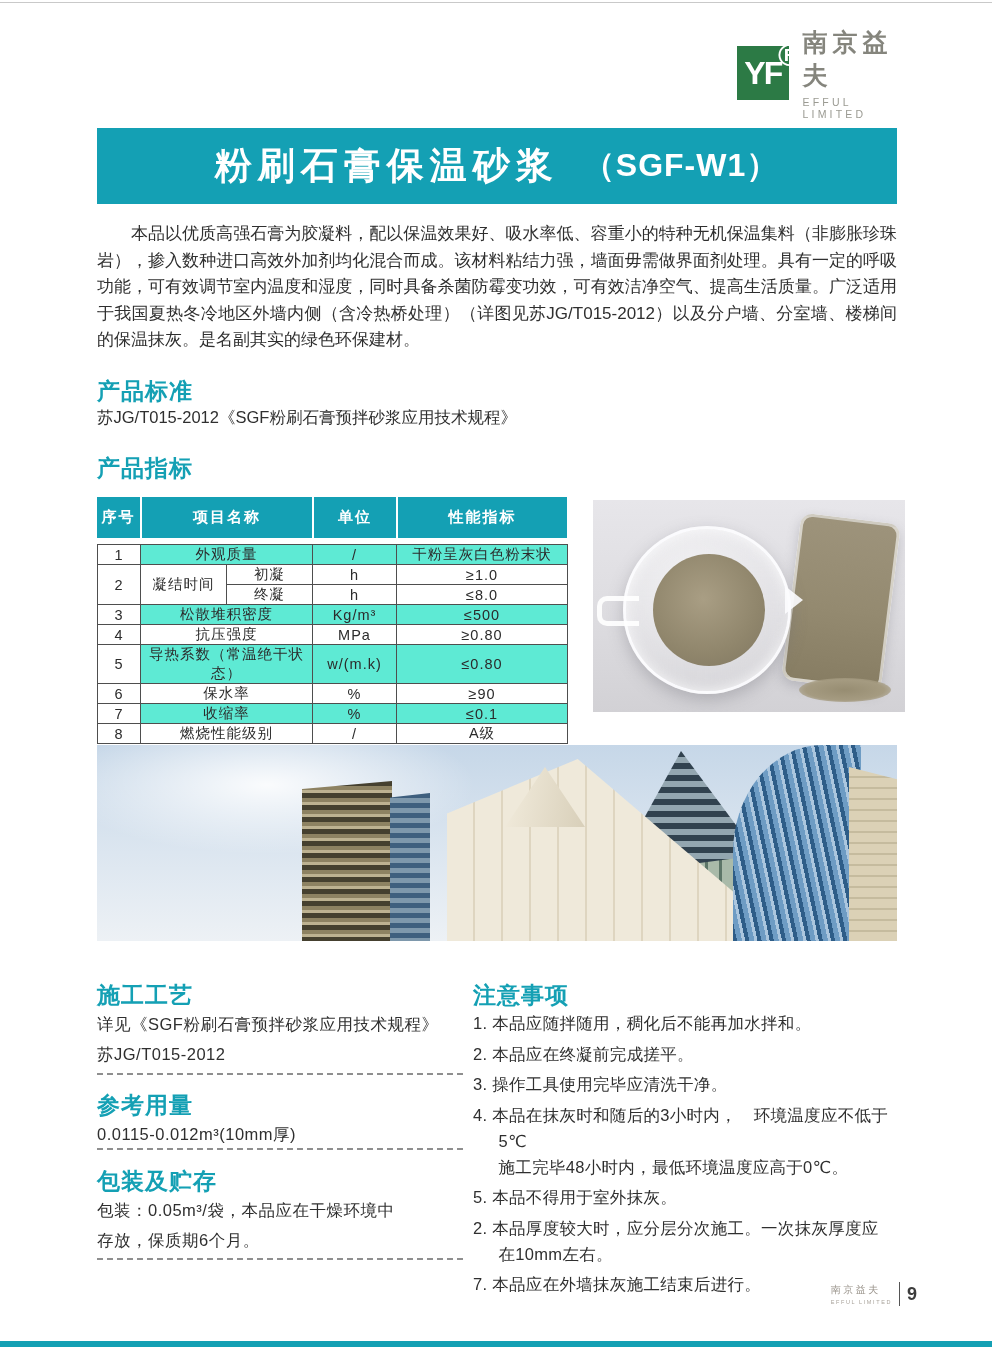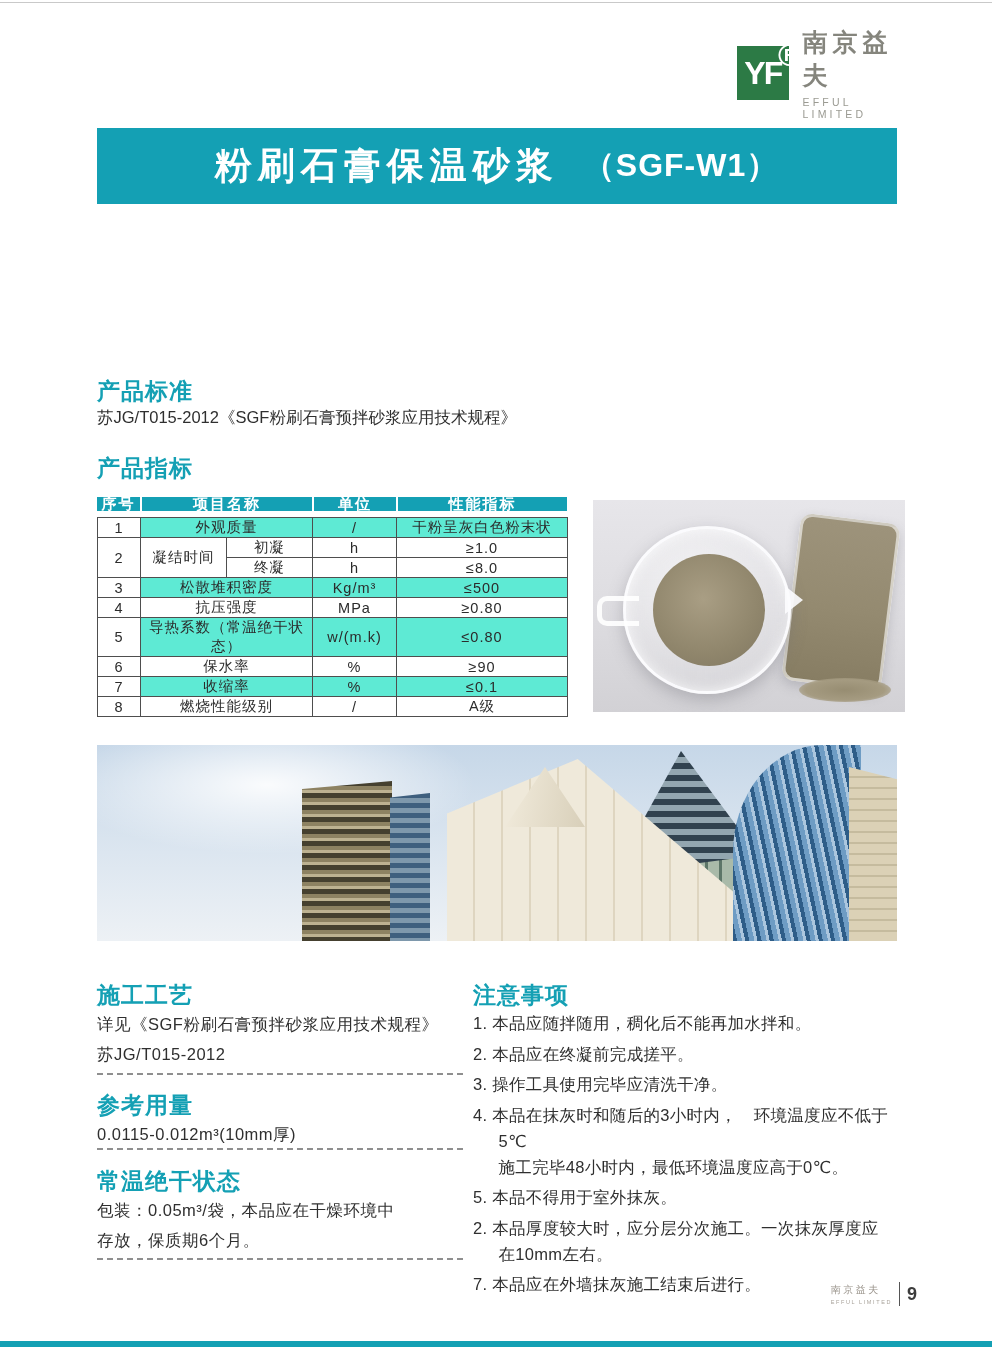--- a/index.html
+++ b/index.html
@@ -24,21 +24,21 @@
   .banner-model { color: #fff; font-size: 32px; font-weight: bold; letter-spacing: 1px; }
 
   
   .intro { position: absolute; left: 97px; top: 221px; width: 800px; font-size: 17px; line-height: 26.5px; text-align: justify; text-indent: 2em; color: #2f2f2f; }
 
   .h-teal { position: absolute; font-size: 23px; font-weight: bold; letter-spacing: 1px; }
   .body-line { position: absolute; font-size: 16.5px; color: #2f2f2f; }
 
   
   .spec-table-wrap { position: absolute; left: 97px; top: 497px; width: 470px; }
-  .spec-head { display: flex; height: 14px; }
+  .spec-head { display: flex; height: 41px; }
   .spec-head .hc { color: #fff; font-size: 15px; font-weight: bold; display: flex; align-items: center; justify-content: center; letter-spacing: 2px; }
   .spec-head .hc + .hc { border-left: 2px solid #fff; }
   .spec-body { margin-top: 6px; border-collapse: collapse; width: 470px; table-layout: fixed; }
   .spec-body td { border: 1px solid #4e4e4e; font-size: 14.5px; text-align: center; height: 19.5px; padding: 0 2px; color: #2b2b2b; letter-spacing: 1px; }
   tr.alt td { background: #5eead4; }
   tr.plain td { background: #ffffff; }
   td.no-cell { background: #ffffff !important; }
 
   
   .product-photo { position: absolute; left: 593px; top: 500px; width: 312px; height: 212px; background: linear-gradient(180deg, #e7e6ea 0%, #dddce0 55%, #d2d1d5 100%); overflow: hidden; }
@@ -95,20 +95,21 @@
       <div class="logo-cn">南京益夫</div>
       <div class="logo-en">EFFUL LIMITED</div>
     </div>
   </div>
 
   <div class="banner" style="background:#14a0b4;">
     <span class="banner-title">粉刷石膏保温砂浆</span>
     <span class="banner-model">（SGF-W1）</span>
   </div>
 
+  <div class="intro">本品以优质高强石膏为胶凝料，配以保温效果好、吸水率低、容重小的特种无机保温集料（非膨胀珍珠岩），掺入数种进口高效外加剂均化混合而成。该材料粘结力强，墙面毋需做界面剂处理。具有一定的呼吸功能，可有效调节室内温度和湿度，同时具备杀菌防霉变功效，可有效洁净空气、提高生活质量。广泛适用于我国夏热冬冷地区外墙内侧（含冷热桥处理）（详图见苏JG/T015-2012）以及分户墙、分室墙、楼梯间的保温抹灰。是名副其实的绿色环保建材。</div>
 
   <div class="h-teal" style="left:97px; top:376px; color:#14a0b4;">产品标准</div>
   <div class="body-line" style="left:97px; top:407px;">苏JG/T015-2012《SGF粉刷石膏预拌砂浆应用技术规程》</div>
 
   <div class="h-teal" style="left:97px; top:453px; color:#14a0b4;">产品指标</div>
 
   <div class="spec-table-wrap">
     <div class="spec-head" style="background:#14a0b4;">
       <div class="hc" style="width:43px;">序号</div>
       <div class="hc" style="width:172px;">项目名称</div>
@@ -206,21 +207,21 @@
 
   <div class="h-teal" style="left:97px; top:980px; color:#14a0b4;">施工工艺</div>
   <div class="left-line" style="top:1014px;">详见《SGF粉刷石膏预拌砂浆应用技术规程》</div>
   <div class="left-line" style="top:1044px;">苏JG/T015-2012</div>
   <div class="dashed-sep" style="top:1073px;"></div>
 
   <div class="h-teal" style="left:97px; top:1090px; color:#14a0b4;">参考用量</div>
   <div class="left-line" style="top:1124px;">0.0115-0.012m³(10mm厚)</div>
   <div class="dashed-sep" style="top:1148px;"></div>
 
-  <div class="h-teal" style="left:97px; top:1166px; color:#14a0b4;">常温绝干状态</div>
+  <div class="h-teal" style="left:97px; top:1166px; color:#14a0b4;">包装及贮存</div>
   <div class="left-line" style="top:1200px;">包装：0.05m³/袋，本品应在干燥环境中</div>
   <div class="left-line" style="top:1230px;">存放，保质期6个月。</div>
   <div class="dashed-sep" style="top:1258px;"></div>
 
   <div class="h-teal" style="left:473px; top:980px; color:#14a0b4;">注意事项</div>
   <div class="notes-list">
     <div class="note-item">1. 本品应随拌随用，稠化后不能再加水拌和。</div>
     <div class="note-item">2. 本品应在终凝前完成搓平。</div>
     <div class="note-item">3. 操作工具使用完毕应清洗干净。</div>
     <div class="note-item">4. 本品在抹灰时和随后的3小时内，　环境温度应不低于5℃

